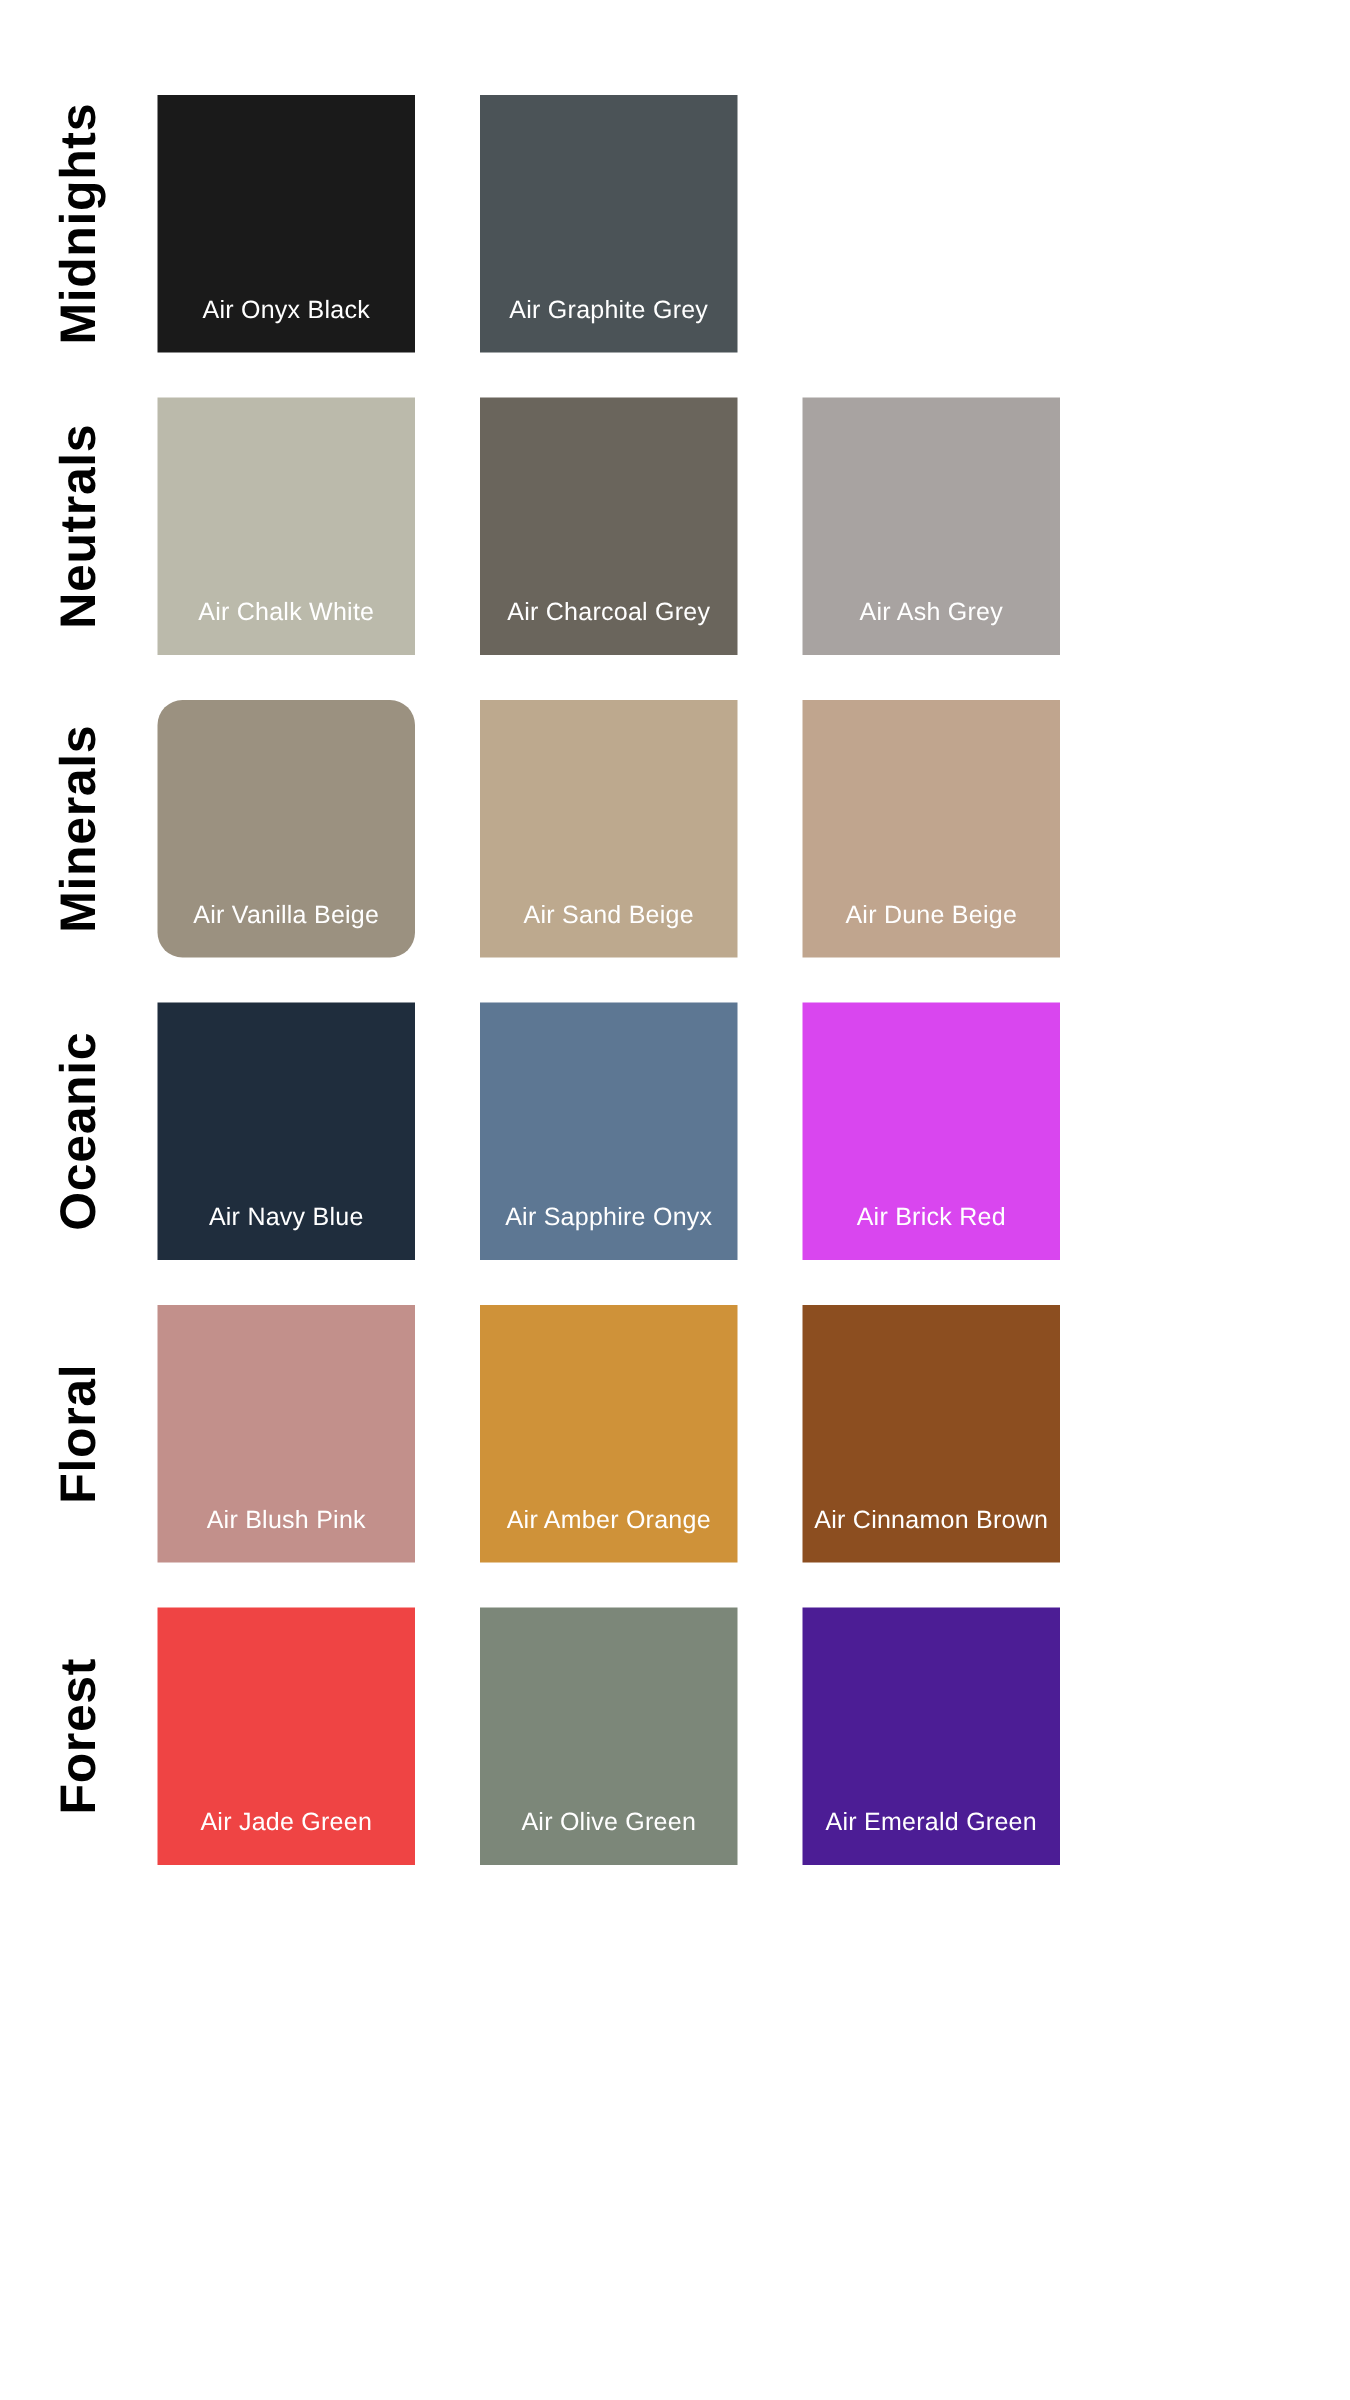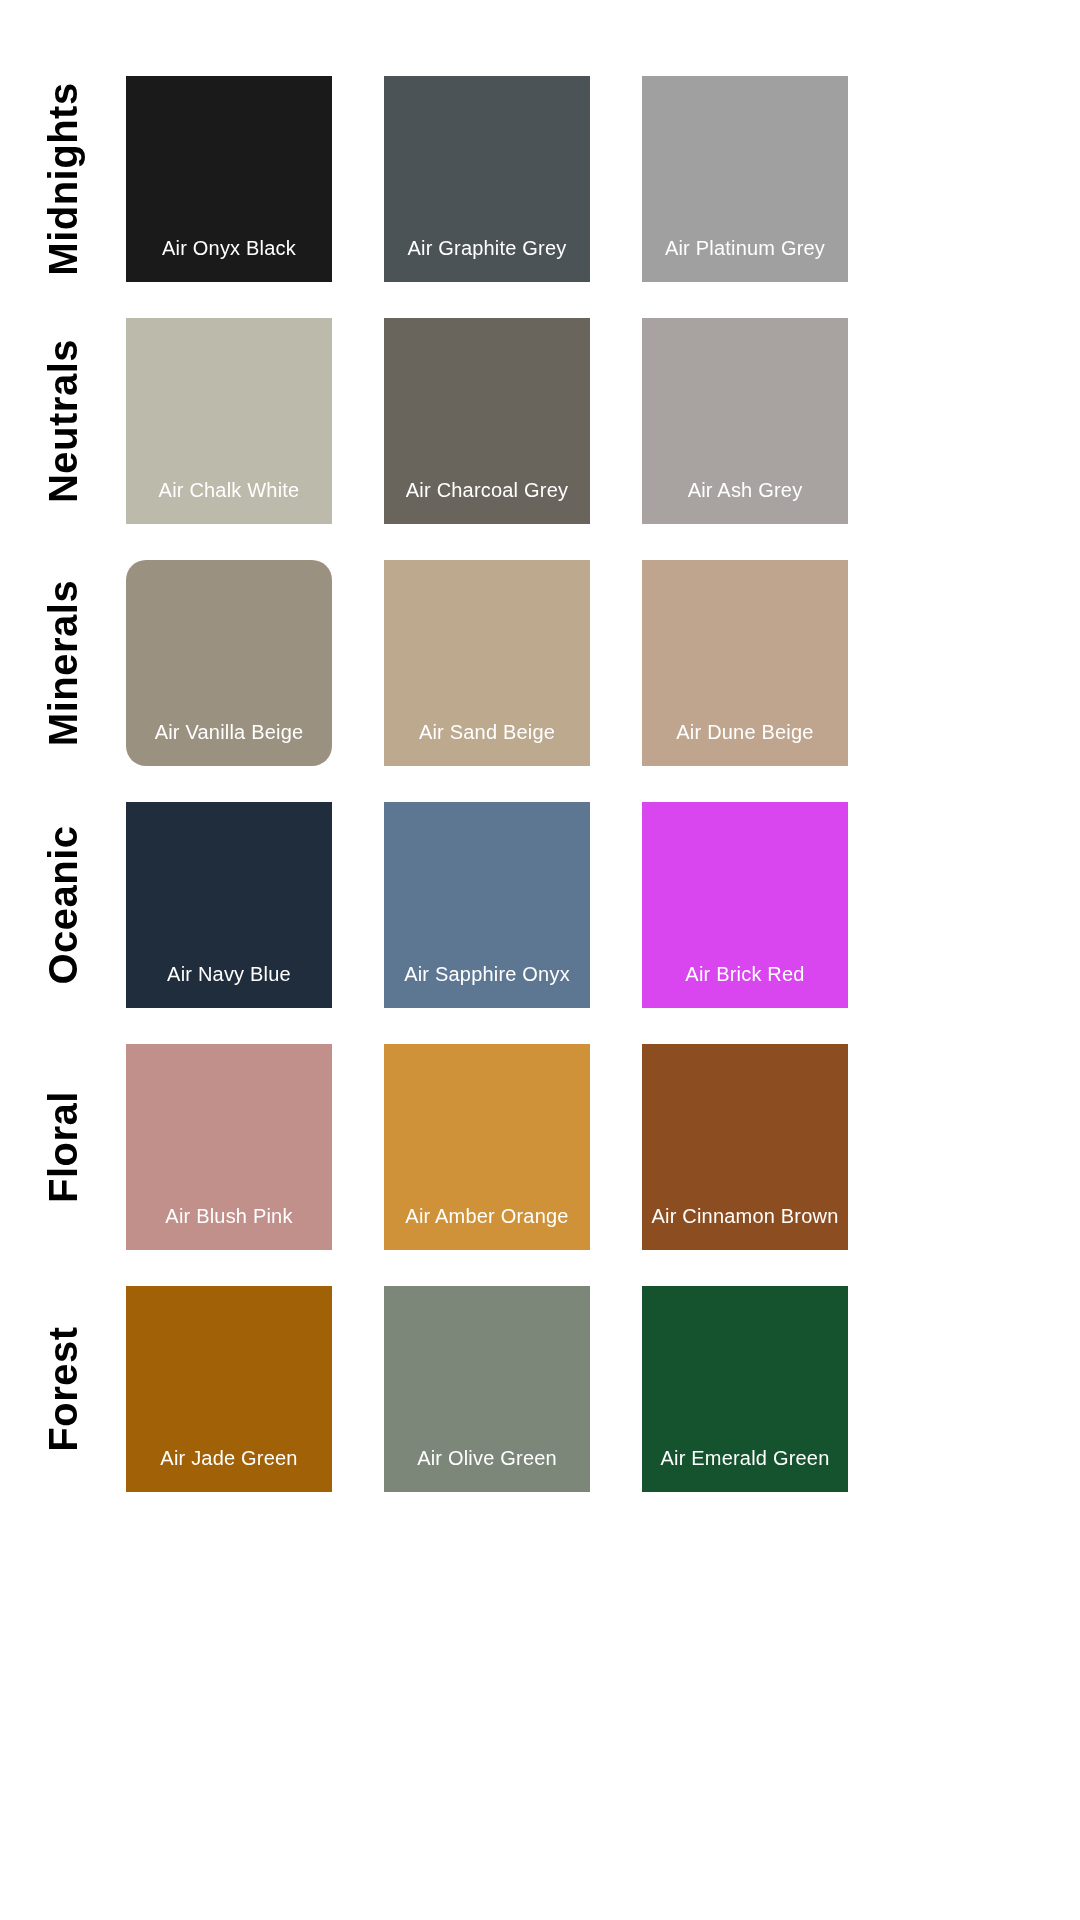--- a/index.html
+++ b/index.html
@@ -75,23 +75,20 @@
       <div class="row-label">Midnights</div>
     </div>
     <div class="swatch" style="background-color: rgb(26, 26, 26);">
       <span class="swatch-name">Air Onyx Black</span>
     </div>
     <div class="swatch-gap"></div>
     <div class="swatch" style="background-color: rgb(75, 83, 87);">
       <span class="swatch-name">Air Graphite Grey</span>
     </div>
     <div class="swatch-gap"></div>
-    <div class="swatch" style="background-color: rgb(160, 160, 160);">
-      <span class="swatch-name">Air Platinum Grey</span>
-    </div>
     <div class="trailing-space"></div>
   </div>
 
   <div class="palette-row">
     <div class="row-label-cell">
       <div class="row-label">Neutrals</div>
     </div>
     <div class="swatch" style="background-color: rgb(187, 186, 171);">
       <span class="swatch-name">Air Chalk White</span>
     </div>
@@ -157,27 +154,27 @@
     <div class="swatch" style="background-color: rgb(140, 78, 32);">
       <span class="swatch-name">Air Cinnamon Brown</span>
     </div>
     <div class="trailing-space"></div>
   </div>
 
   <div class="palette-row">
     <div class="row-label-cell">
       <div class="row-label">Forest</div>
     </div>
-    <div class="swatch" style="background-color: #a16207;">
+    <div class="swatch" style="background-color: #ef4444;">
       <span class="swatch-name">Air Jade Green</span>
     </div>
     <div class="swatch-gap"></div>
     <div class="swatch" style="background-color: rgb(124, 135, 121);">
       <span class="swatch-name">Air Olive Green</span>
     </div>
     <div class="swatch-gap"></div>
-    <div class="swatch" style="background-color: #14532d;">
+    <div class="swatch" style="background-color: #4c1d95;">
       <span class="swatch-name">Air Emerald Green</span>
     </div>
     <div class="trailing-space"></div>
   </div>
 
 </div>
 
 </body></html>

